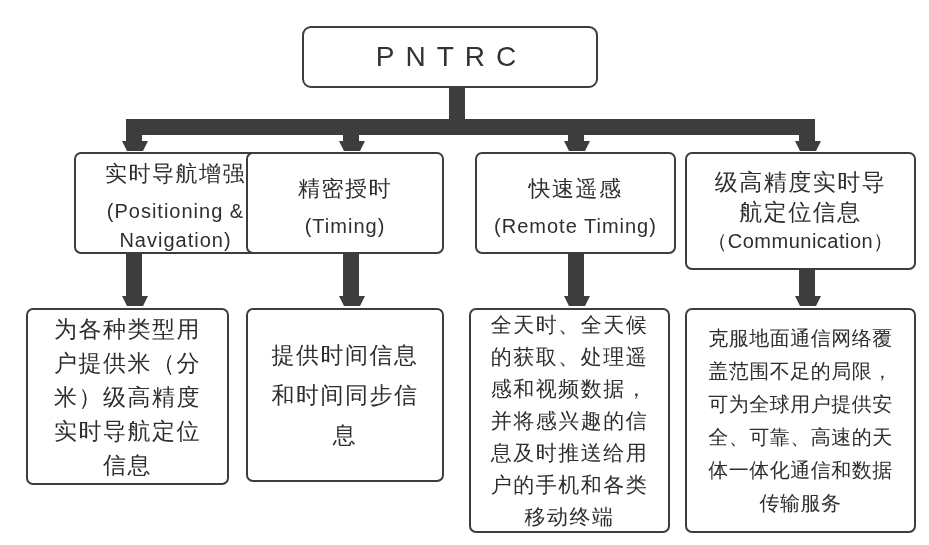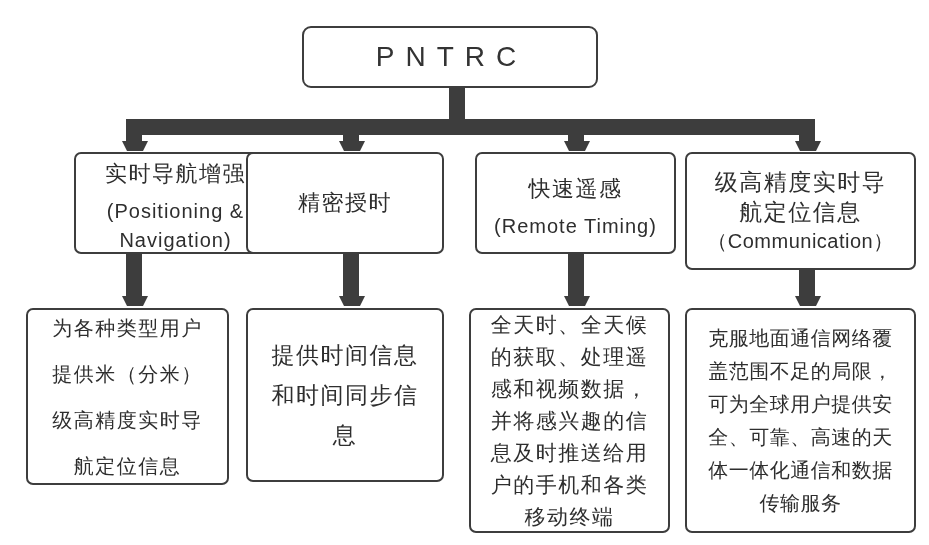--- a/index.html
+++ b/index.html
@@ -46,21 +46,21 @@
   .l2 .en { font-size: 20px; letter-spacing: 1px; line-height: 29px; padding: 0 9px; }
   .l2.col4 .en { letter-spacing: 0.5px; }
 
   
   .l3 { top: 300px; }
   .l3.col1 { left: 18px;  width: 203px; height: 177px; }
   .l3.col2 { left: 238px; width: 198px; height: 174px; }
   .l3.col3 { left: 461px; width: 201px; height: 225px; text-align: center; }
   .l3.col4 { left: 677px; width: 231px; height: 225px; }
   .l3 .desc { letter-spacing: 1.5px; }
-  .l3.col1 .desc { font-size: 20px; line-height: 46px; padding: 0 9px; }
+  .l3.col1 .desc { font-size: 23px; line-height: 34px; padding: 0 9px; }
   .l3.col2 .desc { font-size: 23px; line-height: 40px; padding: 0 9px; }
   .l3.col3 .desc { font-size: 21px; line-height: 32px; padding: 0 7px; }
   .l3.col4 .desc { font-size: 20px; line-height: 33px; padding: 0 9px; letter-spacing: 0.5px; }
 
   
   .line { position: absolute; background: #3d3d3d; }
   .stem  { left: 441px; top: 79px;  width: 2px; height: 33px; }
   .hbar  { left: 118px; top: 111px; width: 676px; height: 2px; }
   .drop  { width: 2px; top: 111px; height: 23px; }
   .drop.x1 { left: 118px; }
@@ -107,20 +107,21 @@
   <div class="arrow row1 x2"></div>
   <div class="arrow row1 x3"></div>
   <div class="arrow row1 x4"></div>
 
   <div class="box l2 col1">
     <div class="cn">实时导航增强</div>
     <div class="en">(Positioning &amp; Navigation)</div>
   </div>
   <div class="box l2 col2">
     <div class="cn">精密授时</div>
+    <div class="en">(Timing)</div>
   </div>
   <div class="box l2 col3">
     <div class="cn">快速遥感</div>
     <div class="en">(Remote Timing)</div>
   </div>
   <div class="box l2 col4">
     <div class="cn">级高精度实时导航定位信息</div>
     <div class="en">（Communication）</div>
   </div>
 

